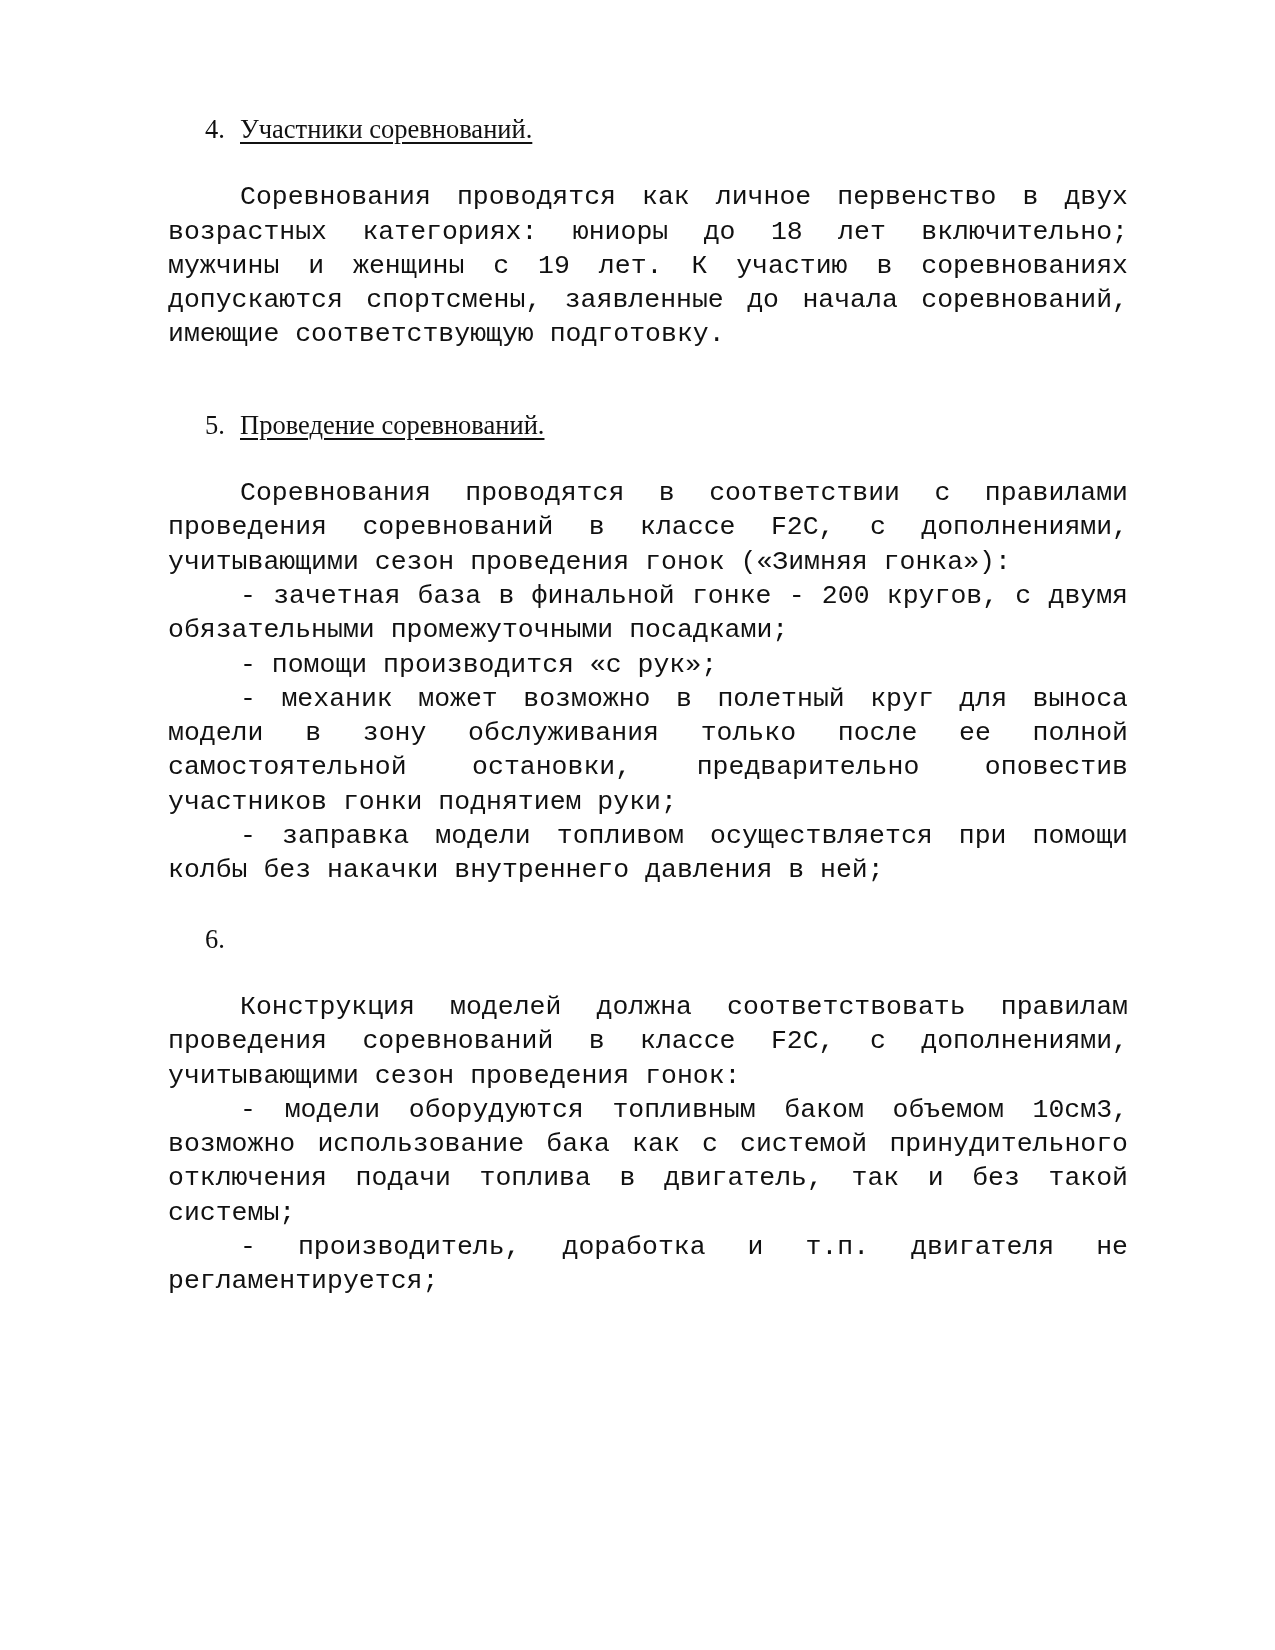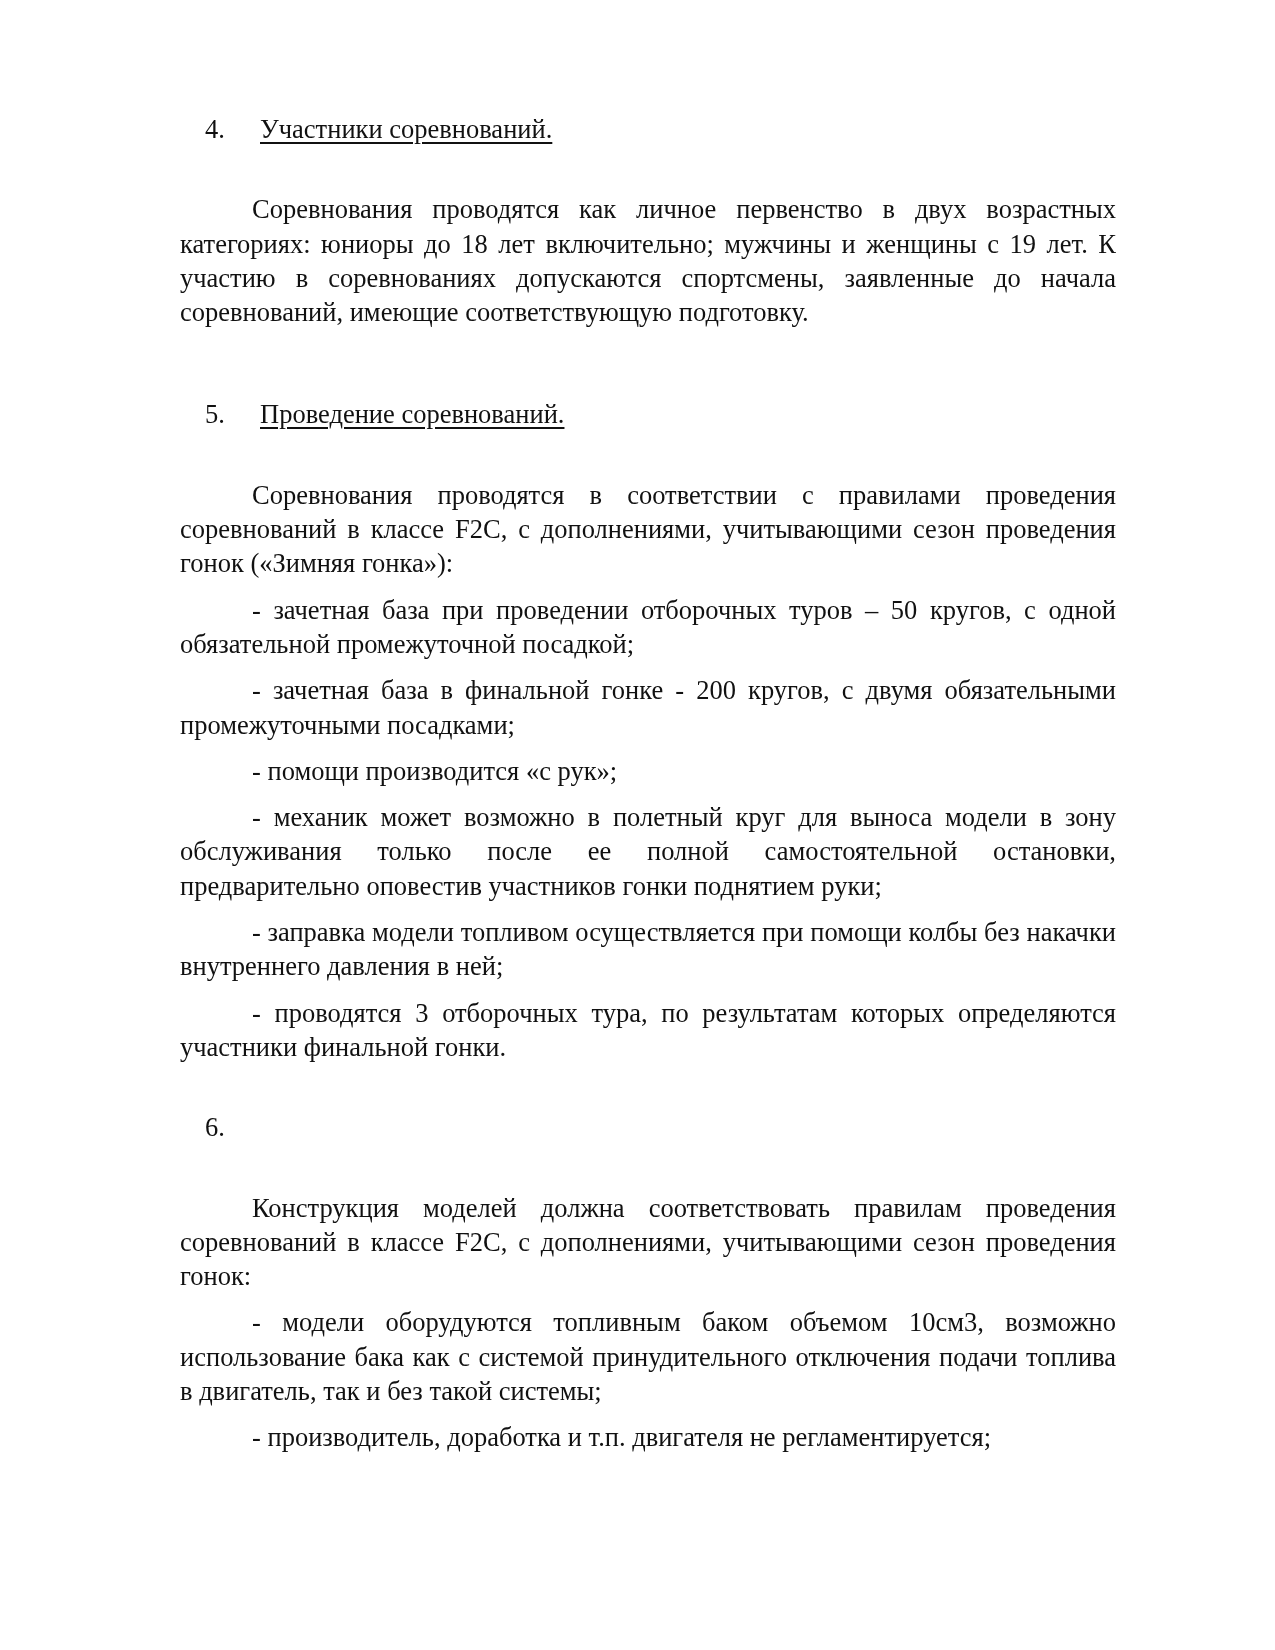--- a/index.html
+++ b/index.html
@@ -29,26 +29,26 @@
       padding-left: 37px;
     }
     .heading .num {
       width: 35px;
       display: inline-block;
     }
     .heading .title {
       text-decoration: underline;
       text-underline-offset: 4px;
       text-decoration-thickness: 1.5px;
-      margin-left: 20px;
     }
     .para {
-      margin: 12px;
+      margin: 0;
       text-align: justify;
       text-indent: 72px;
+      font-family: Liberation Mono, monospace;
     }
     .gap-after-heading { height: 34px; }
     .gap-section { height: 56px; }
     .gap-section-2 { height: 34px; }
   </style>
 </head>
 <body>
 
 <div class="page">
 
@@ -63,26 +63,24 @@
 
   <div class="gap-section" style="height:56px"></div>
 
   <div class="section">
     <p class="heading">
       <span class="num">5.</span>
       <span class="title">Проведение соревнований.</span>
     </p>
     <div class="gap-after-heading"></div>
     <p class="para">Соревнования проводятся в соответствии с правилами  проведения соревнований в классе F2C, с дополнениями, учитывающими сезон проведения гонок («Зимняя гонка»):</p>
-    <p class="para">- зачетная база при проведении отборочных туров – 50 кругов, с одной обязательной промежуточной посадкой;</p>
     <p class="para">- зачетная база в финальной гонке - 200 кругов, с двумя обязательными промежуточными посадками;</p>
     <p class="para">- помощи производится «с рук»;</p>
     <p class="para">- механик может возможно в полетный круг для выноса модели в зону обслуживания только после ее полной самостоятельной остановки, предварительно оповестив участников гонки поднятием руки;</p>
     <p class="para">- заправка модели топливом осуществляется при помощи колбы без накачки внутреннего давления в ней;</p>
-    <p class="para">- проводятся 3 отборочных тура, по результатам которых определяются участники финальной гонки.</p>
   </div>
 
   <div class="gap-section-2"></div>
 
   <div class="section">
     <p class="heading">
       <span class="num">6.</span>
     </p>
     <div class="gap-after-heading"></div>
     <p class="para">Конструкция моделей должна соответствовать правилам  проведения соревнований в классе F2C, с дополнениями, учитывающими сезон проведения гонок:</p>

